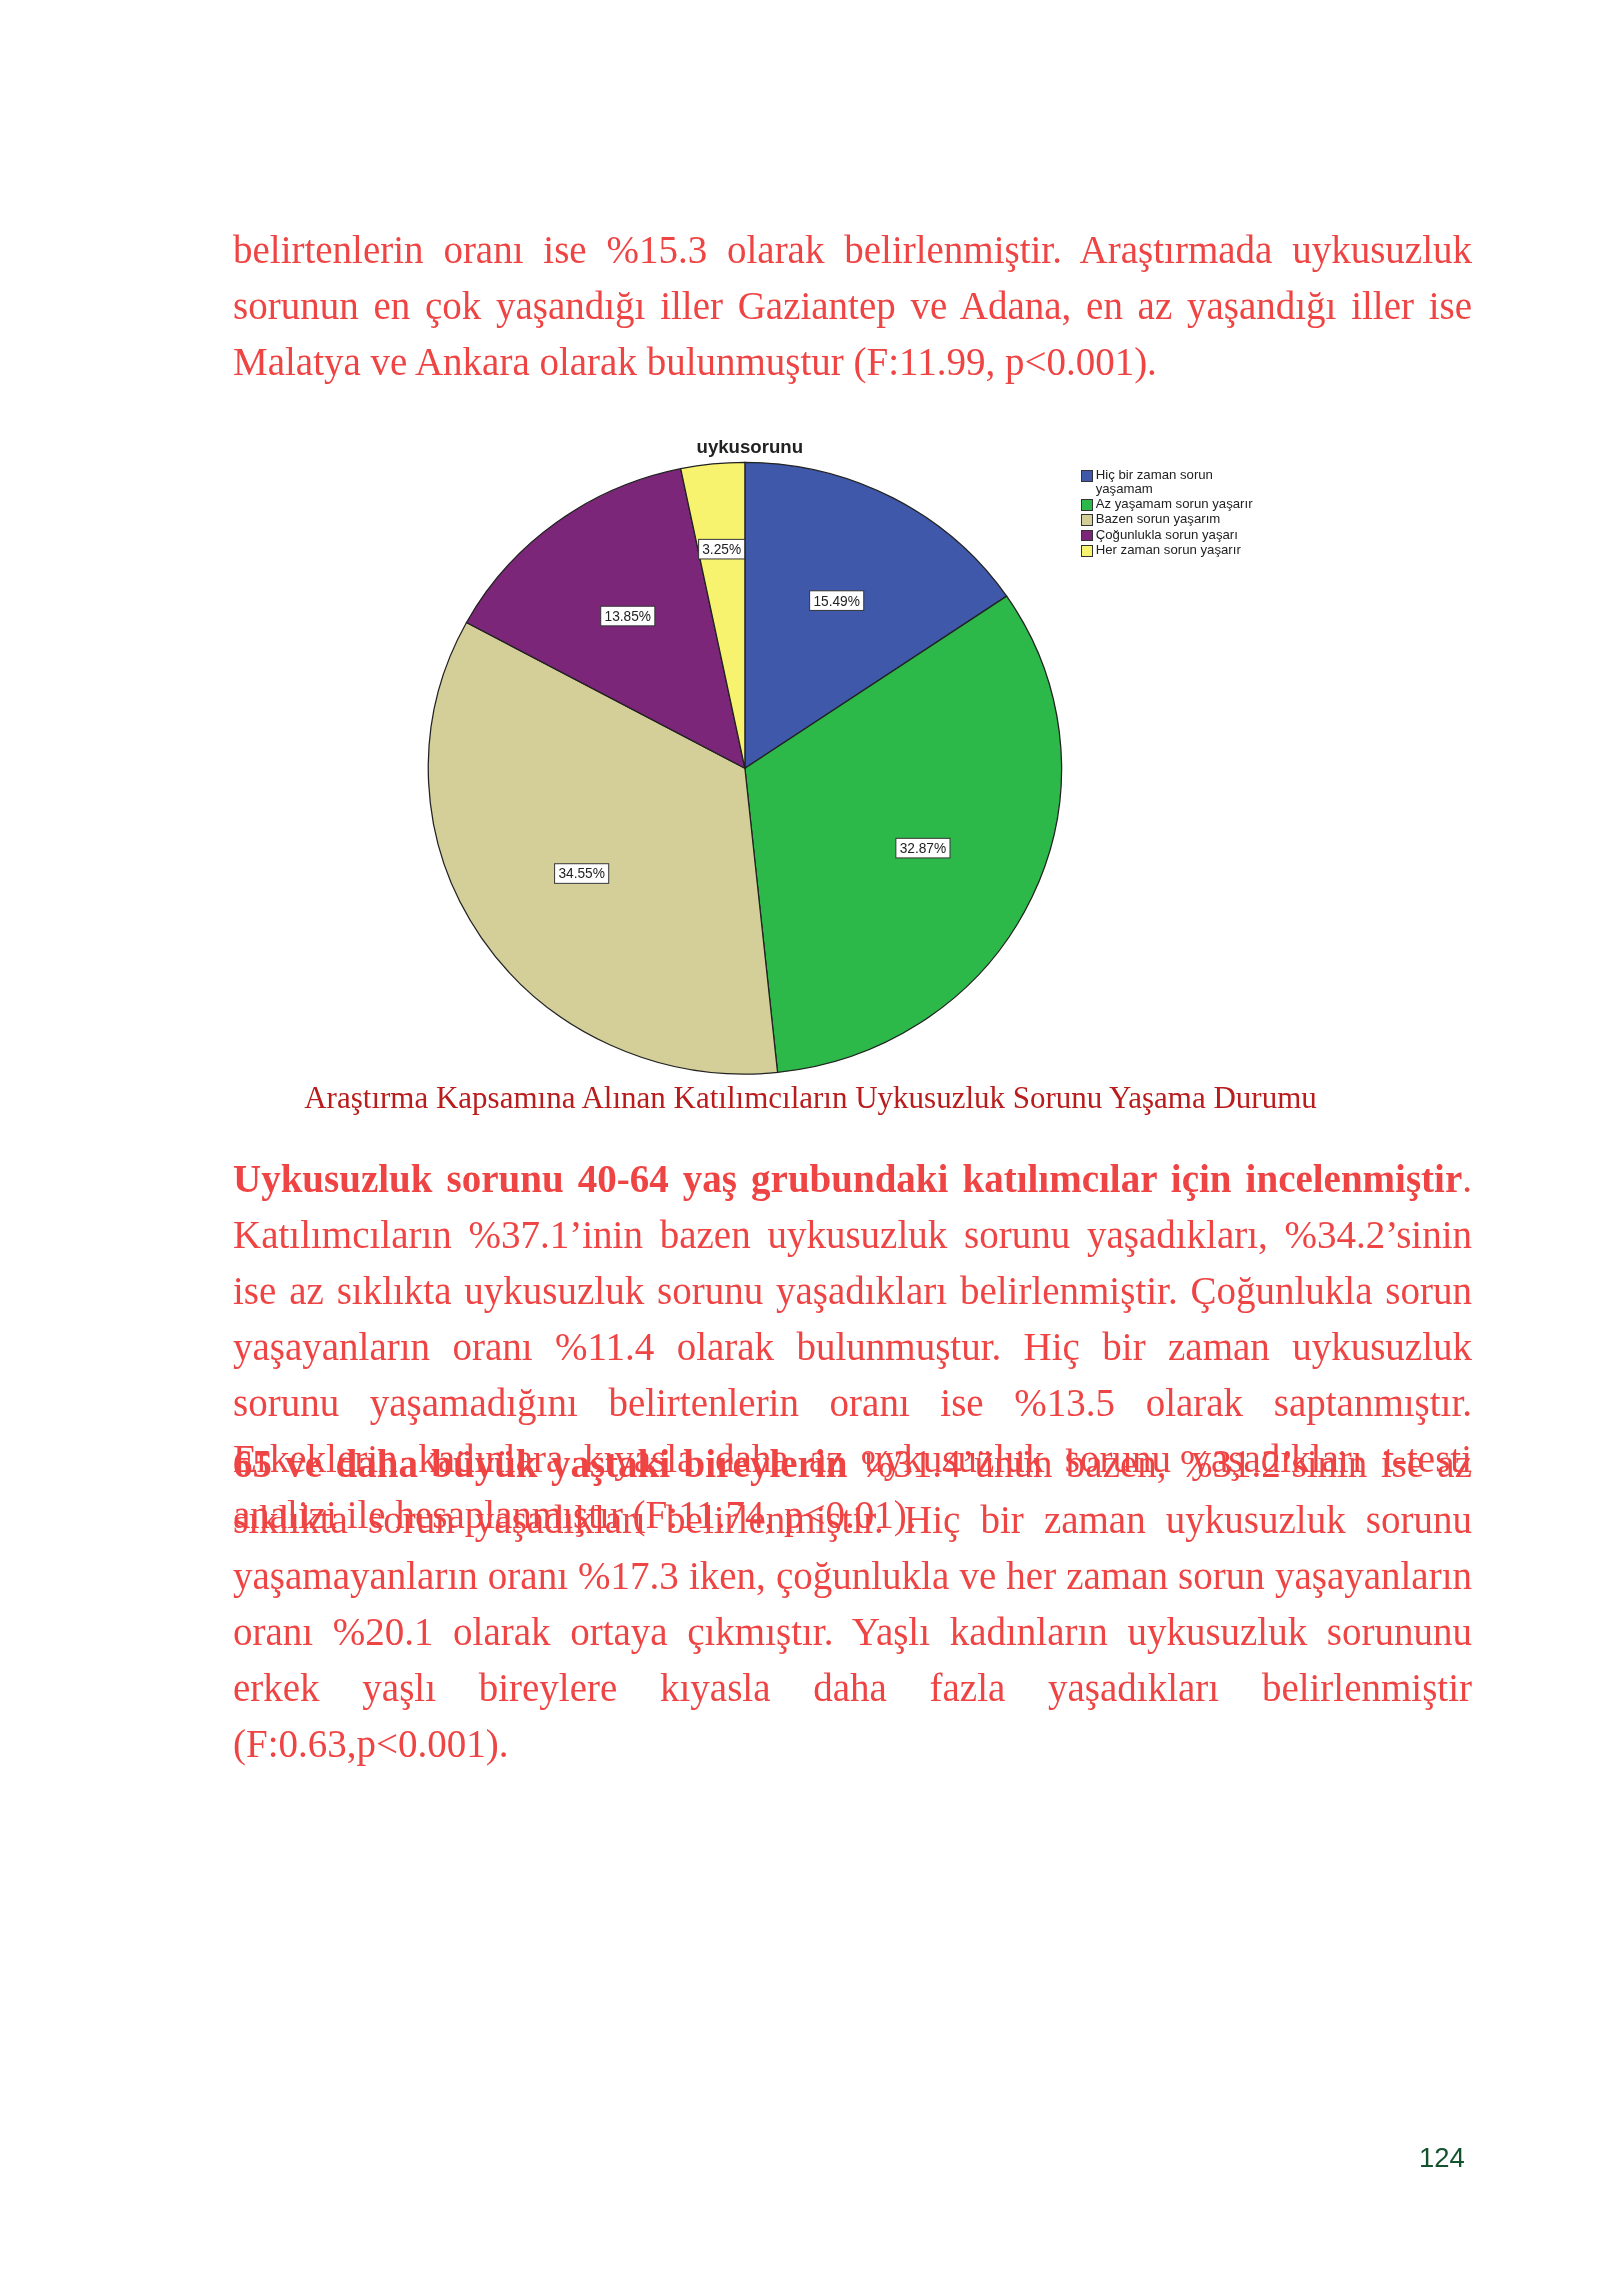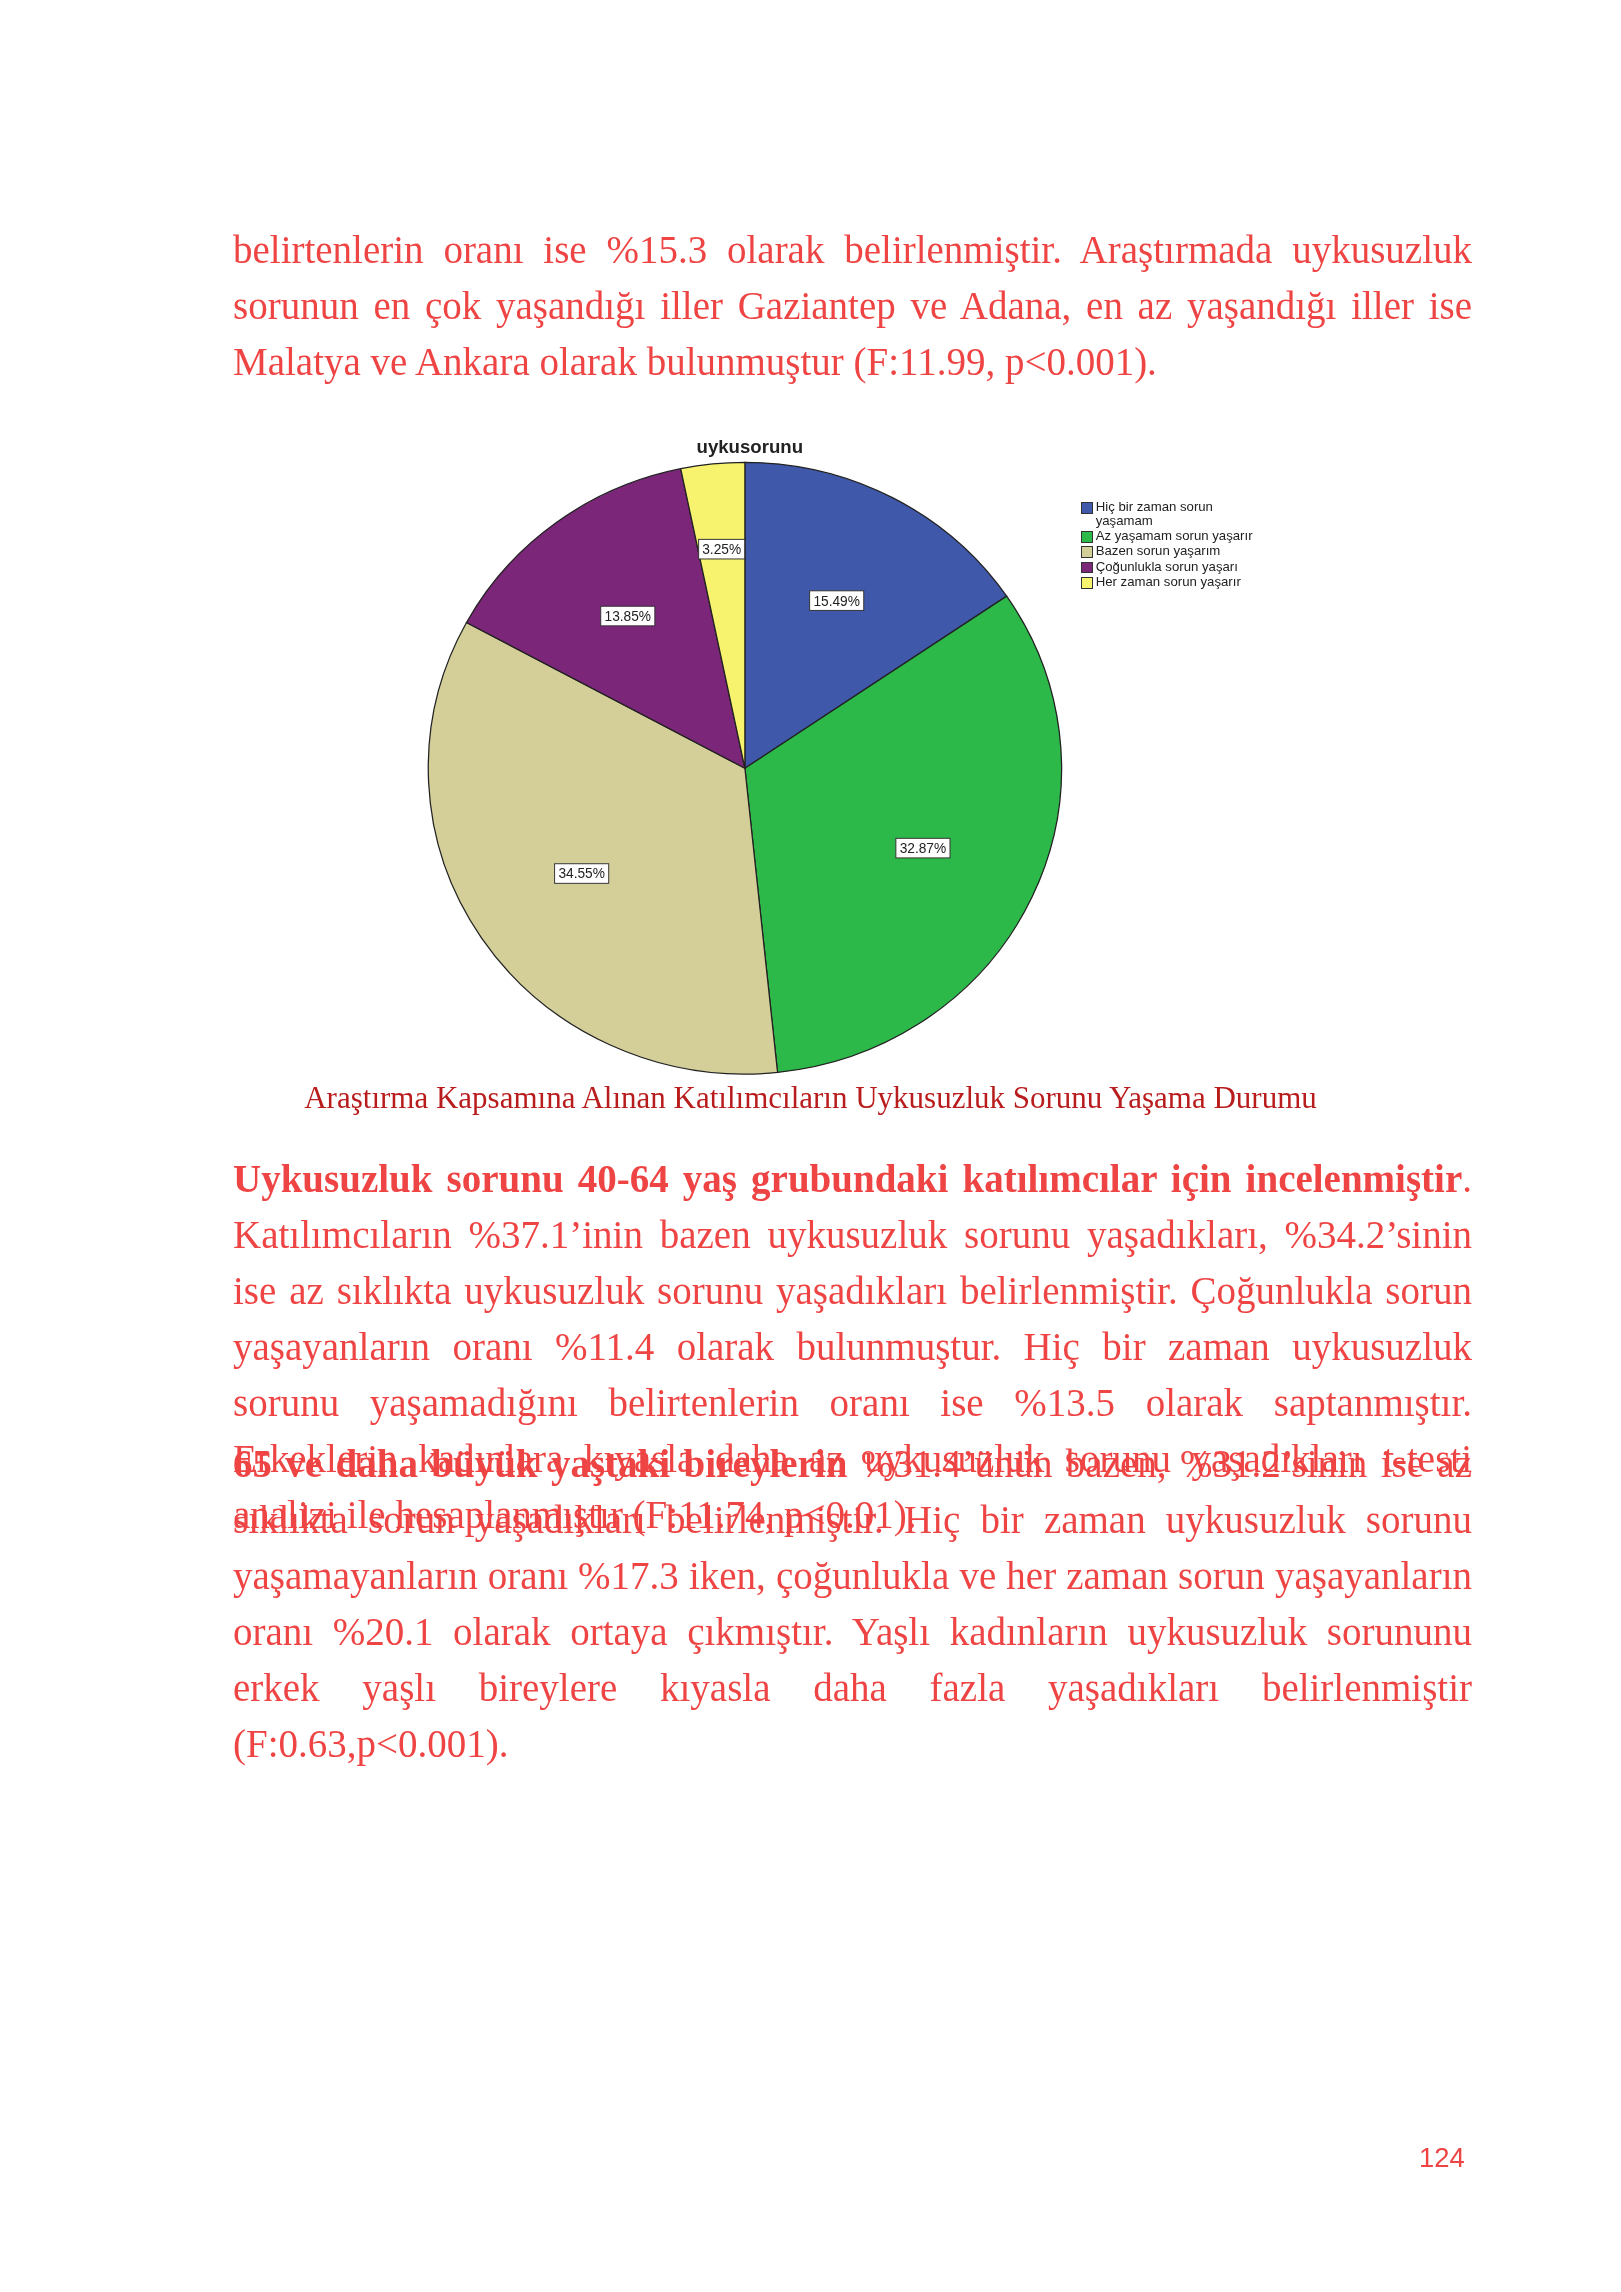--- a/index.html
+++ b/index.html
@@ -13,28 +13,28 @@
   #p1 { top: 222px; }
   #p2 { top: 1151px; }
   #p3 { top: 1436px; }
   #caption {
     position: absolute; top: 1080px; left: 0; width: 1621px; text-align: center;
     font-family: "Liberation Serif", serif; font-size: 31px; color: #b91c1c;
   }
   #chart { position: absolute; left: 392px; top: 421px; }
   .legend {
     position: absolute; left: 1081px; top: 468px;
-    font-family: "Liberation Sans", sans-serif; font-size: 13.2px; color: #222; line-height: 13.7px; margin-top: 32px;
+    font-family: "Liberation Sans", sans-serif; font-size: 13.2px; color: #222; line-height: 13.7px;
   }
   .legend-item { display: flex; align-items: flex-start; margin-bottom: 1.5px; }
   .swatch { width: 9.8px; height: 9.8px; border: 1px solid #333; margin: 2px 2.9px 0 0; flex: none; }
   .legend-label { width: 196px; }
   #page-number {
     position: absolute; top: 2142px; left: 1419px;
-    font-family: "Liberation Sans", sans-serif; font-size: 27.4px; color: #ef4444;
+    font-family: "Liberation Sans", sans-serif; font-size: 27.4px; color: #14532d;
   }
 </style>
 </head>
 <body>
 
 <p class="para" id="p1">
   <span>belirtenlerin oranı ise %15.3 olarak belirlenmiştir. Araştırmada uykusuzluk sorunun en çok yaşandığı iller Gaziantep ve Adana, en az yaşandığı iller ise Malatya ve Ankara olarak bulunmuştur (F:11.99, p&lt;0.001).</span>
 </p>
 
 <div id="chart">

